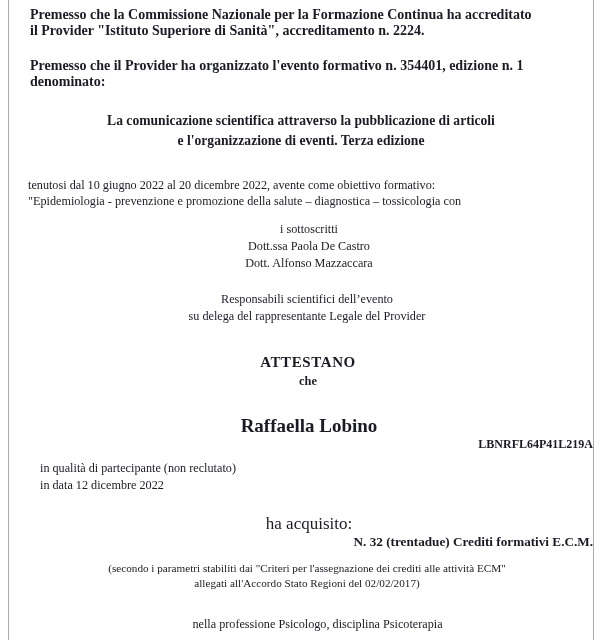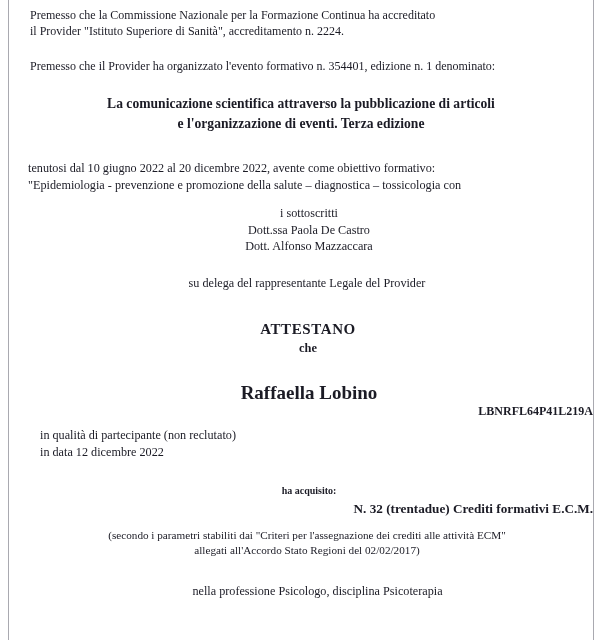--- a/index.html
+++ b/index.html
@@ -41,25 +41,26 @@
     height: 640px;
     background: #ffffff;
     box-sizing: border-box;
     padding: 0;
   }
 
   
   .blk { margin: 0; }
 
   .para-left {
-    font-size: 12px;
+    font-size: 14px;
     line-height: 16.4px;
     padding-left: 21px;
     padding-right: 24px;
     text-align: left;
+    font-weight: bold;
   }
   .para-left-b {
     font-size: 12.2px;
     line-height: 16.4px;
     padding-left: 19px;
     padding-right: 20px;
     text-align: left;
   }
   .para-left-c {
     font-size: 12.2px;
@@ -121,22 +122,22 @@
   .code-line {
     text-align: right;
     font-weight: bold;
     font-size: 12px;
     line-height: 19px;
     padding-left: 16px;
   }
 
   .acquisito {
     text-align: center;
-    font-weight: bold;
-    font-size: 10px;
+    font-weight: normal;
+    font-size: 17px;
     line-height: 17.5px;
     padding-left: 16px;
   }
   .credits {
     text-align: right;
     font-weight: bold;
     font-size: 13.2px;
     line-height: 18px;
     padding-left: 16px;
   }
@@ -199,20 +200,21 @@
 
     <div class="blk centered">
       <div>i sottoscritti</div>
       <div>Dott.ssa Paola De Castro</div>
       <div>Dott. Alfonso Mazzaccara</div>
     </div>
 
     <div class="sp-20"></div>
 
     <div class="blk centered-tight">
+      <div>Responsabili scientifici dell’evento</div>
       <div>su delega del rappresentante Legale del Provider</div>
     </div>
 
     <div class="sp-28"></div>
 
     <div class="blk attestano">ATTESTANO</div>
     <div class="blk che">che</div>
 
     <div class="sp-26"></div>
 

